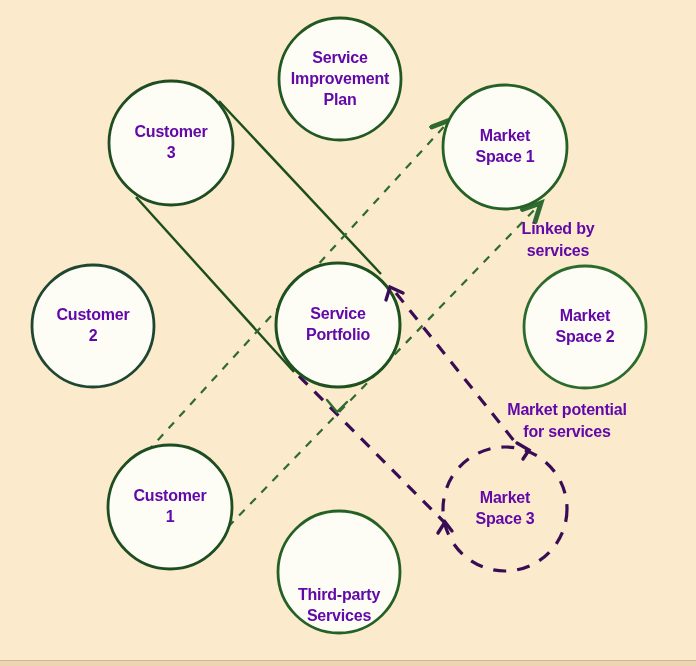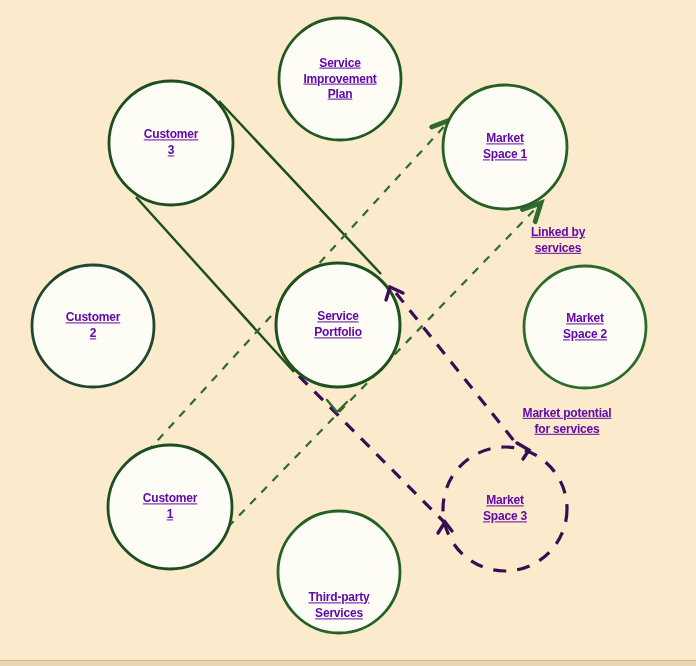--- a/index.html
+++ b/index.html
@@ -9,27 +9,26 @@
     width:696px;height:666px;
     background:#FBEACC;
     overflow:hidden;
   }
   .stage svg{position:absolute;left:0;top:0;}
   .node-label, .note-label{
     position:absolute;
     transform:translate(-50%,-50%);
     text-align:center;
     white-space:pre-line;
-    font-size:12px;
+    font-size:16px;
     font-weight:700;
     line-height:1.3;
     letter-spacing:-0.2px;
     color:#6209A8;
     pointer-events:none;
-    text-decoration:underline;
   }
   .note-label{line-height:1.35;}
   .scan-edge-bottom{
     position:absolute;left:0;bottom:0;width:100%;height:5px;
     background:#EBD5B2;
     border-top:1px solid #D3B astuce;
     border-top:1px solid #D2B astuce;
   }
   .scan-edge-bottom{border-top:1px solid #D2B58C;}
 </style>

